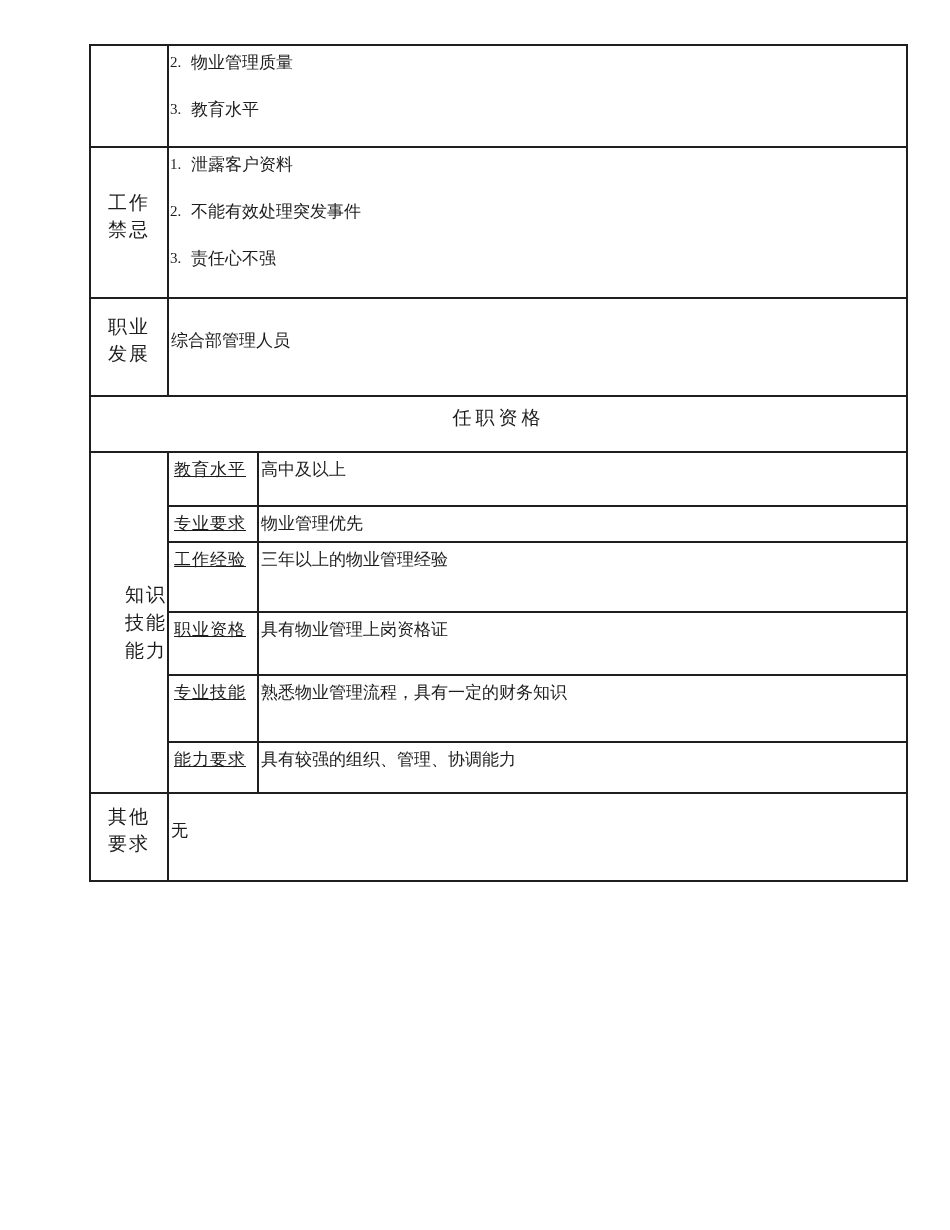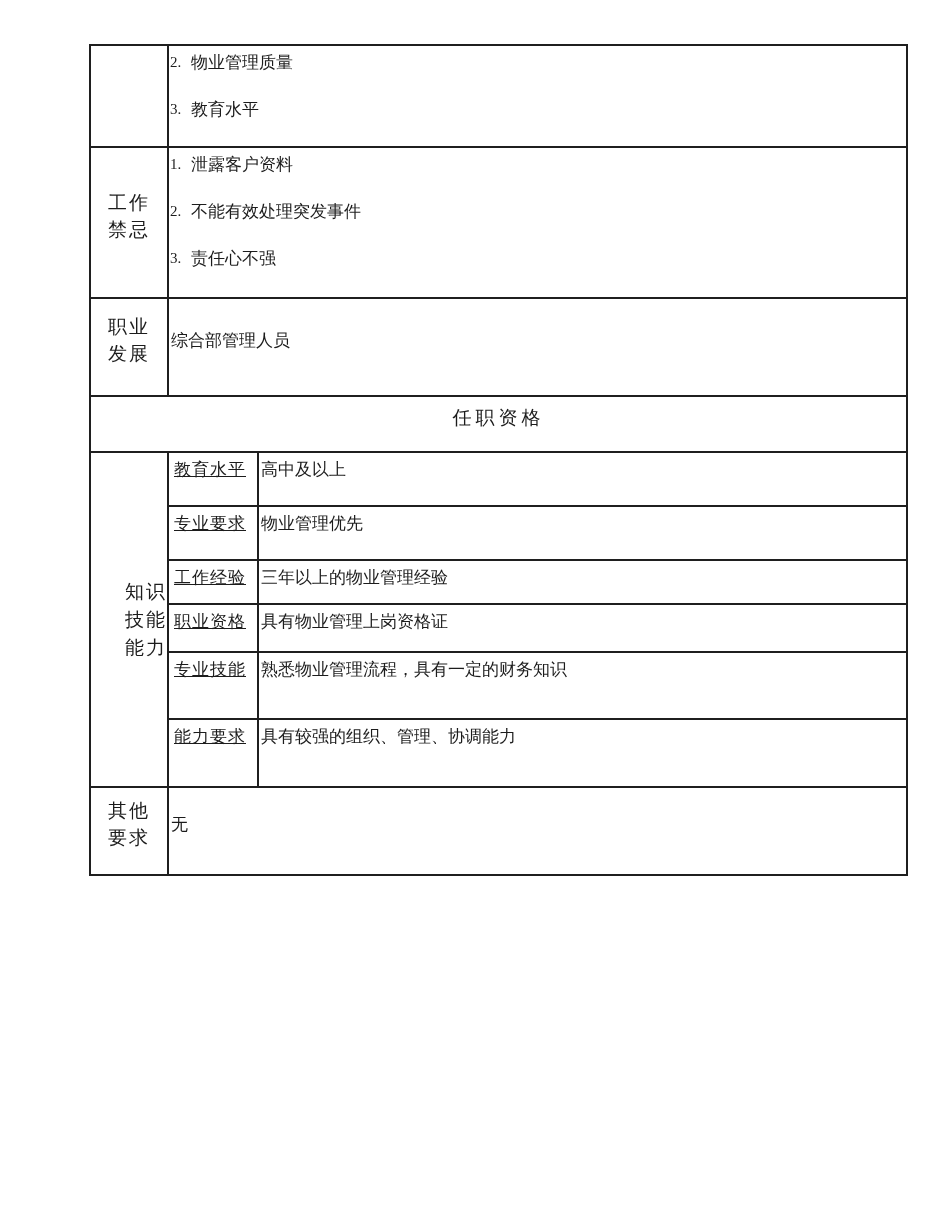--- a/index.html
+++ b/index.html
@@ -150,37 +150,37 @@
 
   <tr style="height:54px">
     <td rowspan="6" class="skills-label-cell">
       <div>知识</div>
       <div>技能</div>
       <div>能力</div>
     </td>
     <td class="sub-label-cell">教育水平</td>
     <td class="sub-content-cell">高中及以上</td>
   </tr>
-  <tr style="height:54px">
+  <tr style="height:36px">
     <td class="sub-label-cell">专业要求</td>
     <td class="sub-content-cell">物业管理优先</td>
   </tr>
-  <tr style="height:44px">
+  <tr style="height:70px">
     <td class="sub-label-cell">工作经验</td>
     <td class="sub-content-cell">三年以上的物业管理经验</td>
   </tr>
-  <tr style="height:48px">
+  <tr style="height:63px">
     <td class="sub-label-cell">职业资格</td>
     <td class="sub-content-cell">具有物业管理上岗资格证</td>
   </tr>
   <tr style="height:67px">
     <td class="sub-label-cell">专业技能</td>
     <td class="sub-content-cell">熟悉物业管理流程，具有一定的财务知识</td>
   </tr>
-  <tr style="height:68px">
+  <tr style="height:51px">
     <td class="sub-label-cell">能力要求</td>
     <td class="sub-content-cell">具有较强的组织、管理、协调能力</td>
   </tr>
 
   <tr style="height:88px">
     <td class="label-cell">
       <div>其他</div>
       <div>要求</div>
     </td>
     <td colspan="2" class="plain-cell">无</td>

